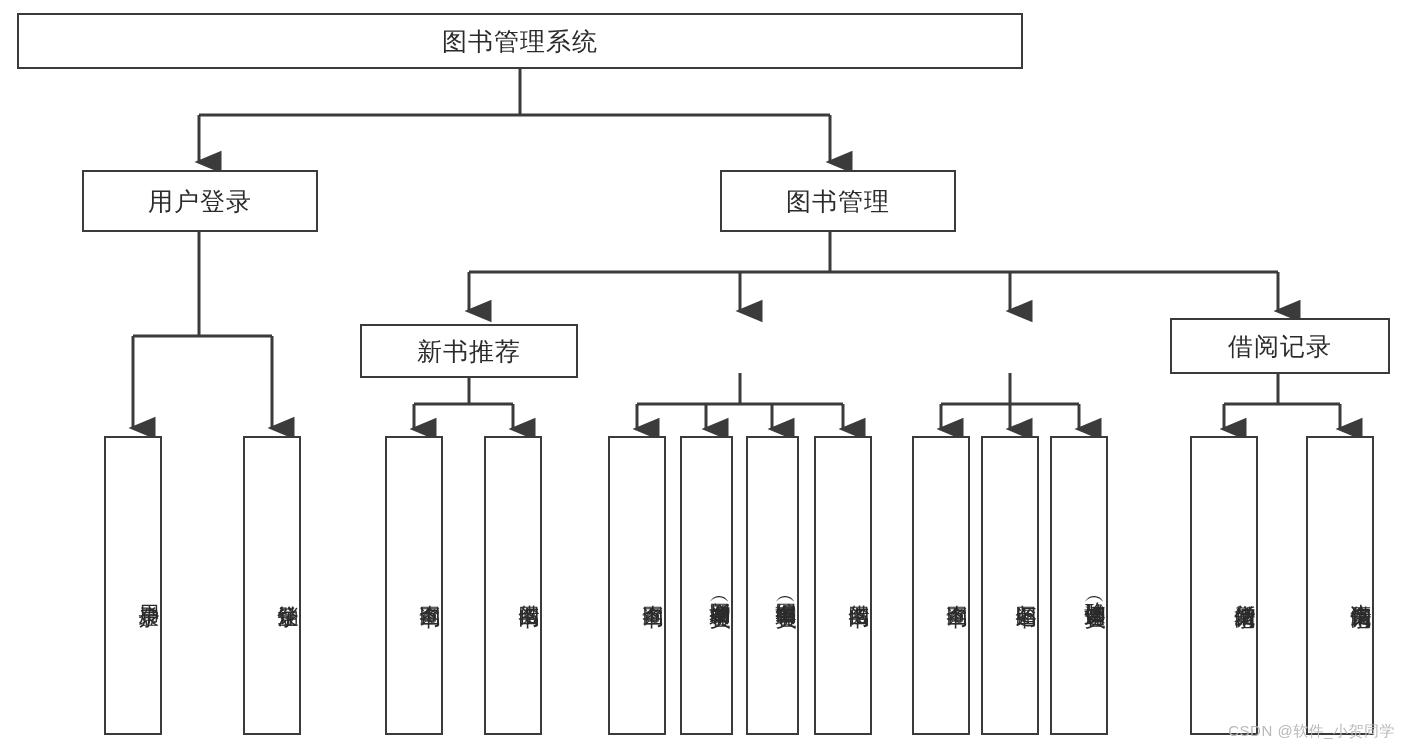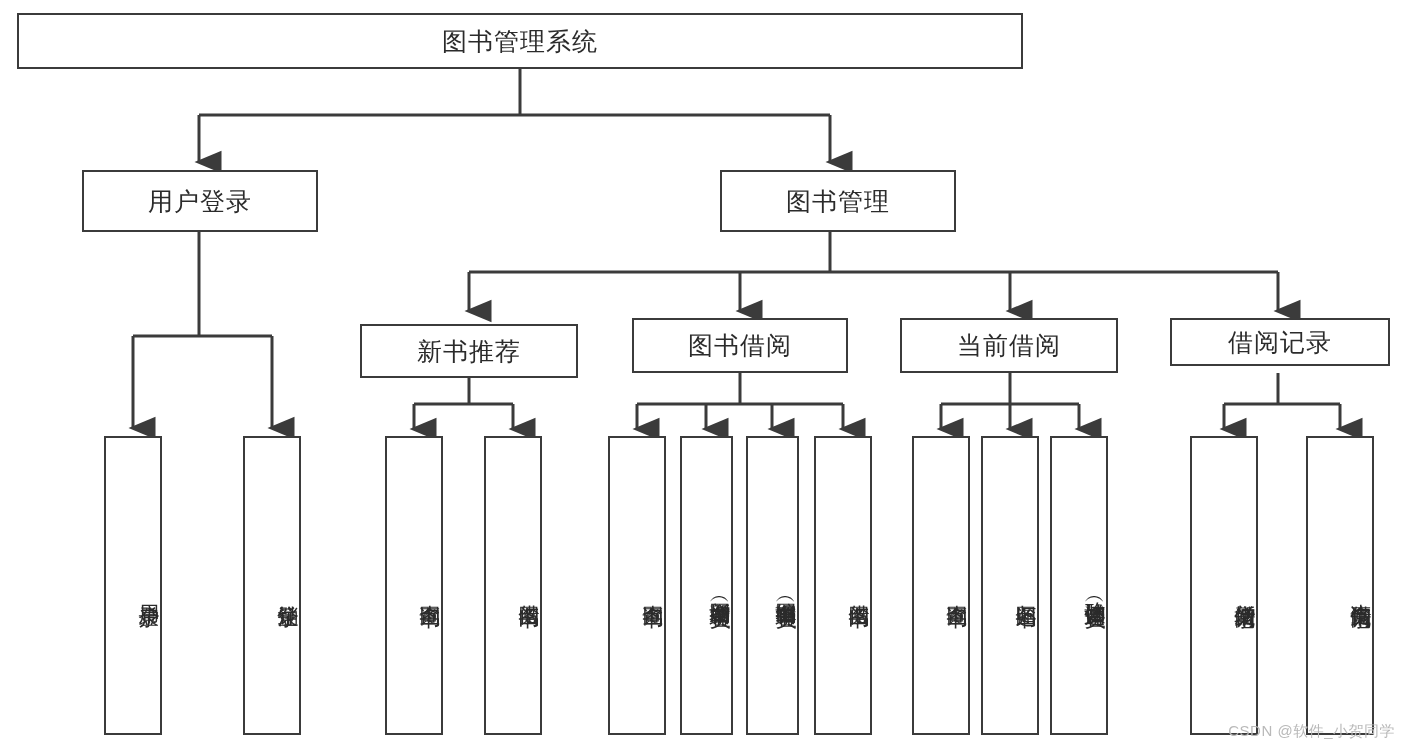--- a/index.html
+++ b/index.html
@@ -132,27 +132,21 @@
   <div class="node horizontal" style="left:82px; top:170px; width:236px; height:62px;">
     <span class="node-label">用户登录</span>
   </div>
   <div class="node horizontal" style="left:712px; top:170px; width:236px; height:62px;margin-left:8px;">
     <span class="node-label">图书管理</span>
   </div>
 
   <div class="node horizontal" style="left:360px; top:318px; width:218px; height:54px;margin-top:6px;">
     <span class="node-label">新书推荐</span>
   </div>
-  <div class="node horizontal" style="left:632px; top:318px; width:216px; height:55px;">
-    <span class="node-label">图书借阅</span>
-  </div>
-  <div class="node horizontal" style="left:900px; top:318px; width:218px; height:55px;">
-    <span class="node-label">当前借阅</span>
-  </div>
-  <div class="node horizontal" style="left:1170px; top:318px; width:220px; height:48px;">
+  <div class="node horizontal" style="left:1170px; top:318px; width:220px; height:56px;">
     <span class="node-label">借阅记录</span>
   </div>
 
   <div class="node vertical" style="left:104px; top:436px; width:58px; height:299px;">
     <span class="node-label">用户登录</span>
   </div>
   <div class="node vertical" style="left:243px; top:436px; width:58px; height:299px;">
     <span class="node-label">注销登录</span>
   </div>
 

